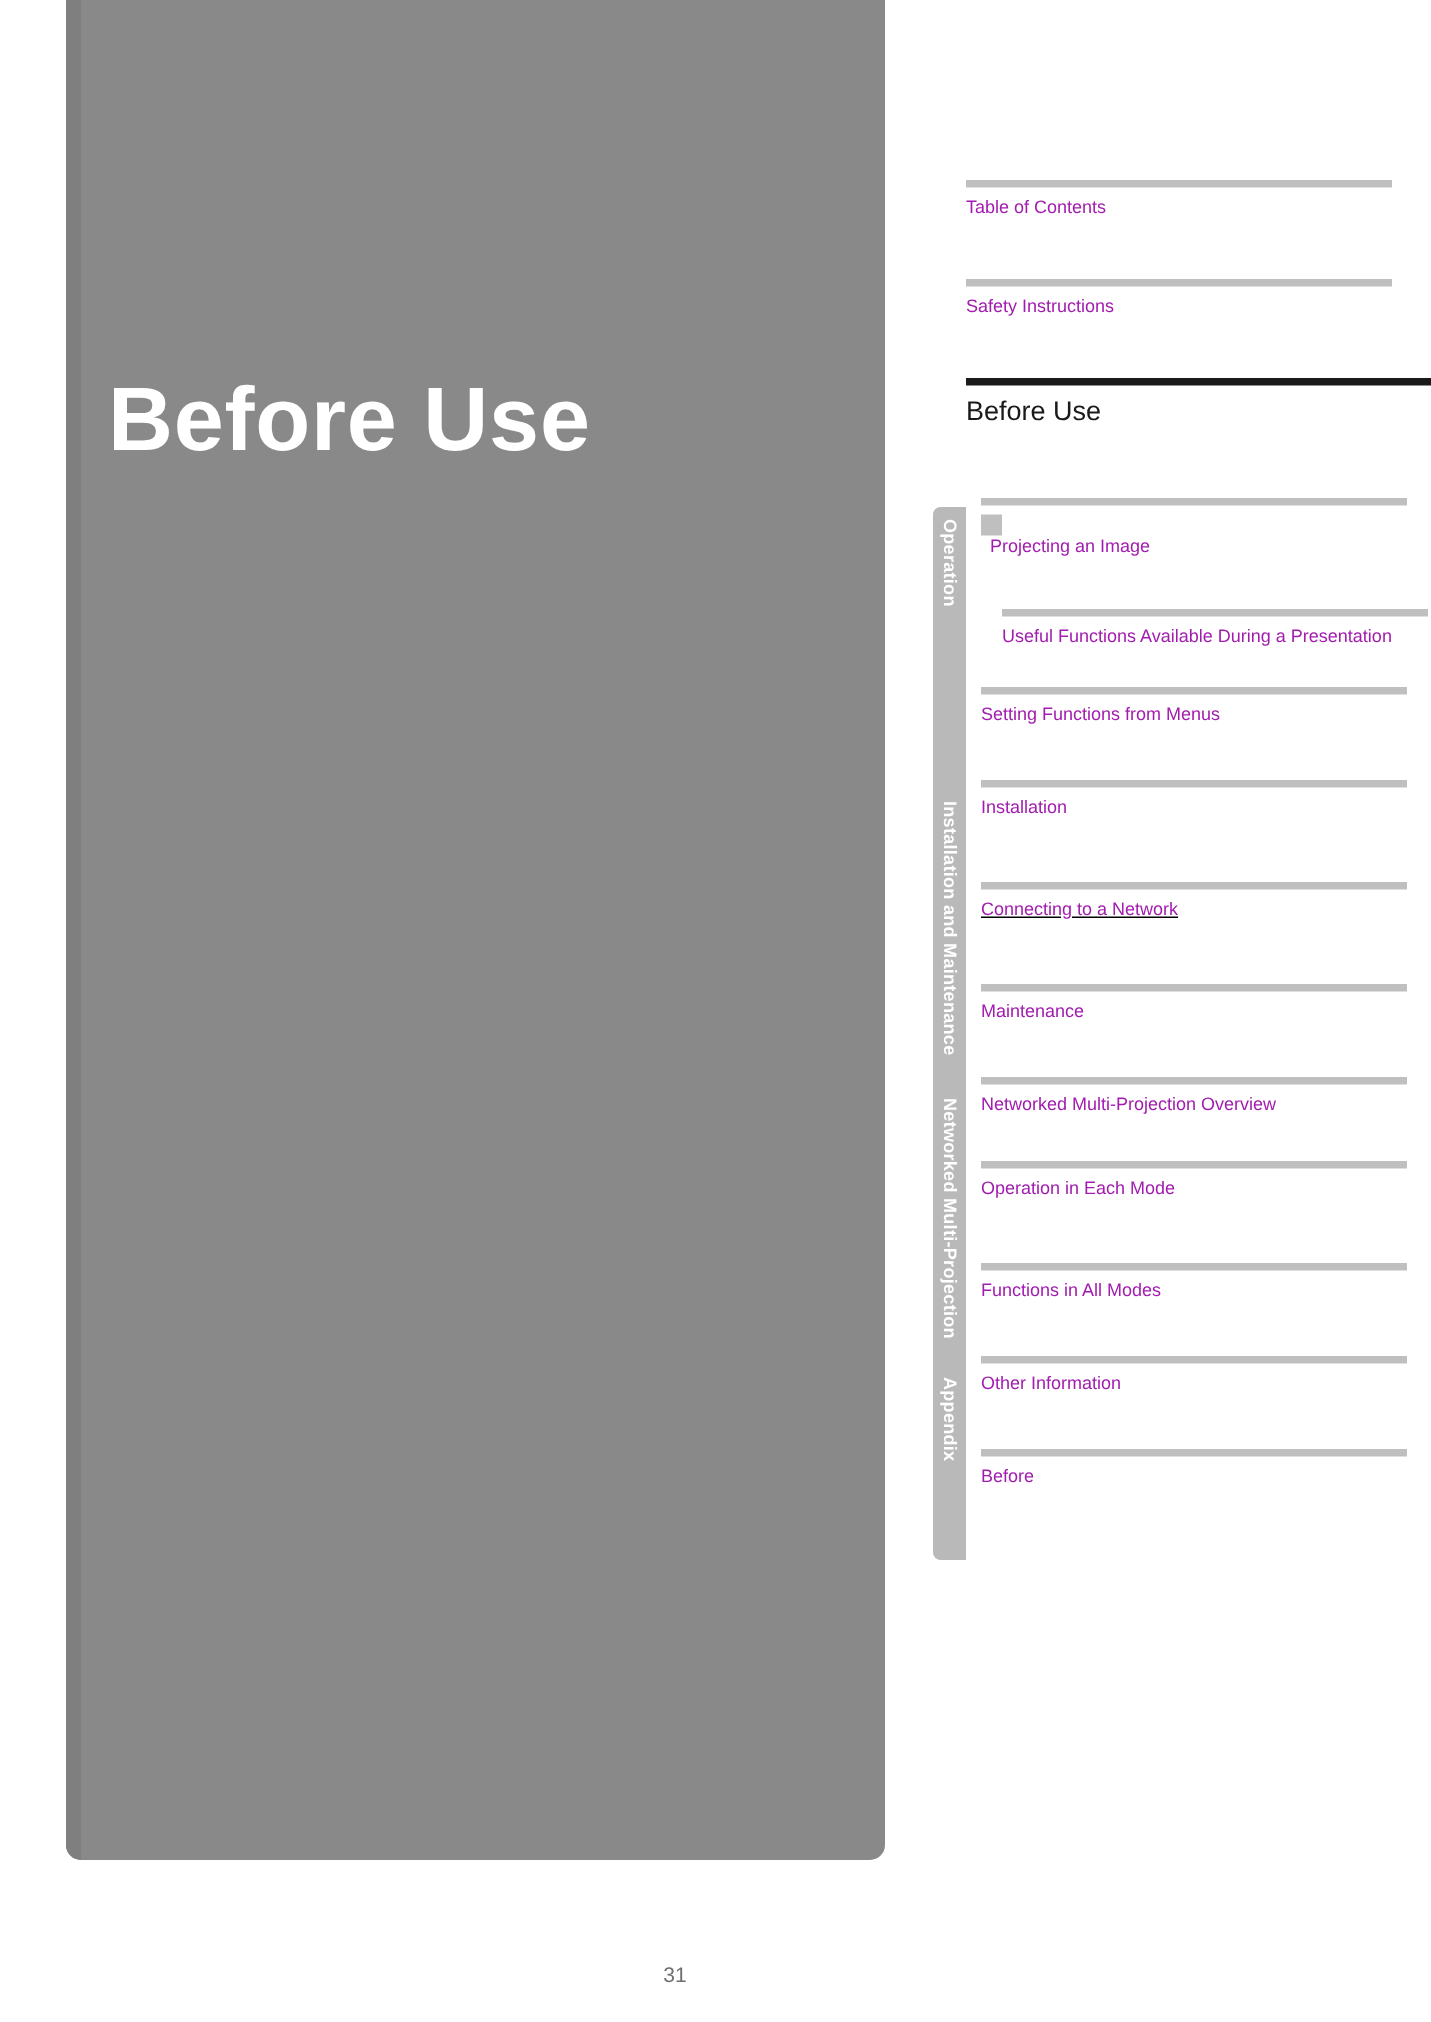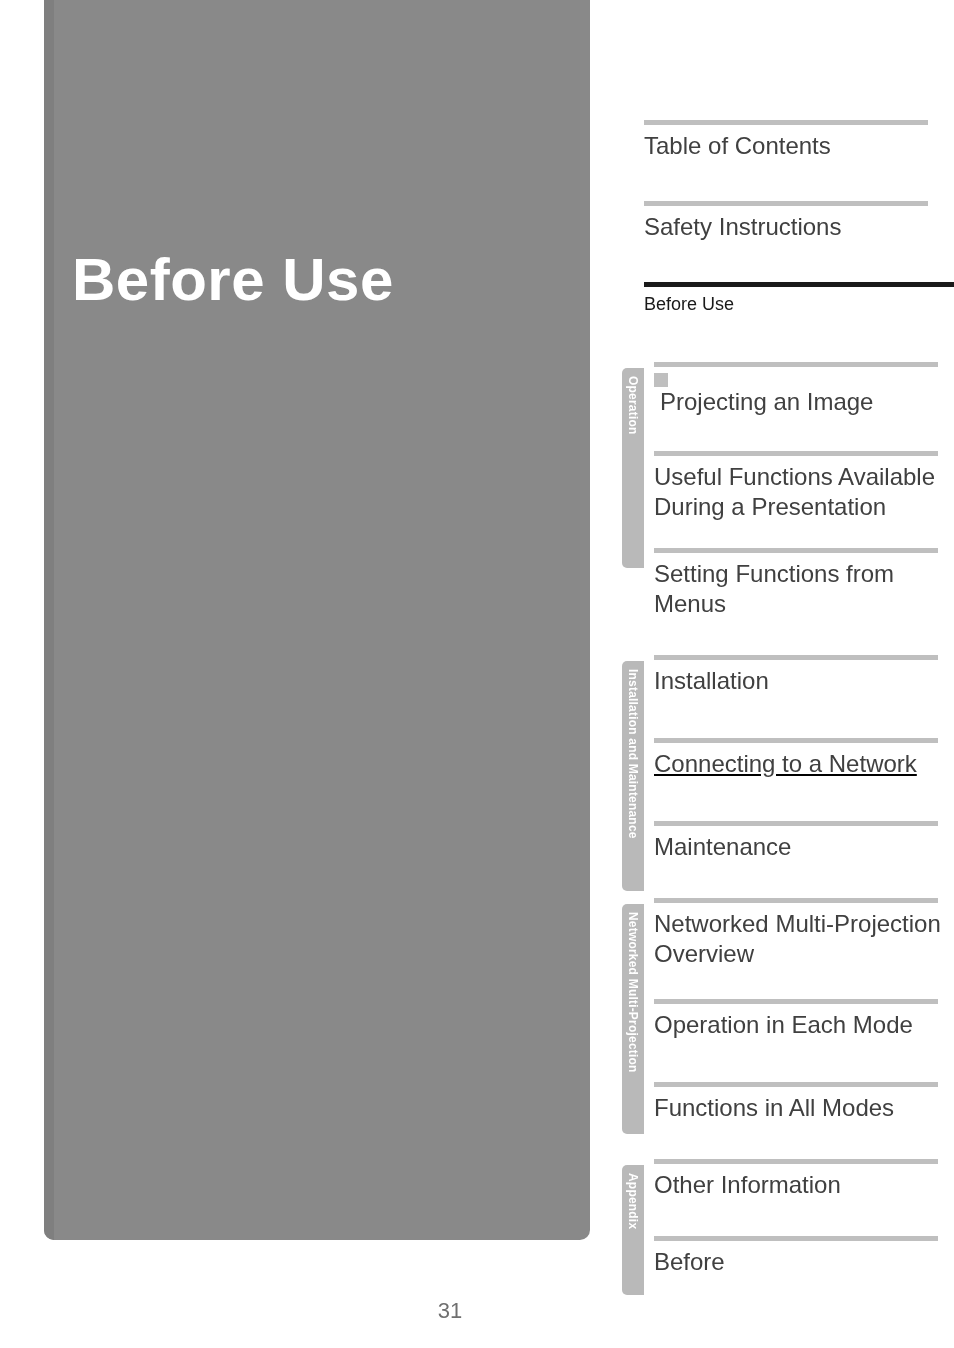--- a/index.html
+++ b/index.html
@@ -32,21 +32,21 @@
     font-size: 60px;
     font-weight: 700;
     letter-spacing: 0.5px;
   }
 
   .side { position: absolute; left: 644px; top: 0; width: 310px; }
 
   .bar-top { width: 230px; height: 5px; background: #bfbfbf; margin-bottom: 6px; }
   .bar-lead { display: inline-block; width: 14px; height: 14px; background: #bfbfbf; vertical-align: top; }
   .bar-active { width: 310px; height: 5px; background: #1a1a1a; margin-bottom: 6px; }
-  .link { font-size: 24px; color: #404040; line-height: 1.25; }
+  .link { font-size: 12px; color: #a21caf; line-height: 1.25; }
   .link-active { font-size: 18px; color: #1a1a1a; line-height: 1.25; }
 
   .sec { position: relative; }
   .vtab {
     position: absolute;
     left: -22px;
     top: 6px;
     width: 22px;
     background: #b9b9b9;
     border-radius: 5px 0 0 5px;
@@ -66,21 +66,21 @@
   .item .bar-top { width: 284px; }
   .item .txtwrap { display: flex; align-items: flex-start; flex-direction: column; }
   .item .txt { margin-left: 0; }
 
   .page-num {
     position: absolute;
     left: 0;
     width: 900px;
     bottom: 24px;
     text-align: center;
-    font-size: 22px;
+    font-size: 14px;
     color: #6f6f6f;
   }
 </style>
 </head>
 <body>
 
 <div class="page">
 
   <div class="left-panel">
     <div class="panel-accent"></div>
@@ -118,21 +118,21 @@
         </div>
 
       <div class="item" style="padding-left:10px;">
         <div class="bar-top"></div>
         <div class="txtwrap">
             <span class="bar-lead"></span>
             <span class="link txt" style="margin-left:6px;">Projecting an Image</span>
           </div>
       </div>
       <div style="height:14px"></div>
-      <div class="item" style="padding-left:10px;">
+      <div class="item" style="padding-left:24px;">
         <div class="bar-top"></div>
         <div class="txtwrap">
             <span class="link txt">Useful Functions Available During a Presentation</span>
           </div>
       </div>
       <div style="height:6px"></div>
       <div class="item" style="padding-left:10px;">
         <div class="bar-top"></div>
         <div class="txtwrap">
             <span class="link txt">Setting Functions from Menus</span>

